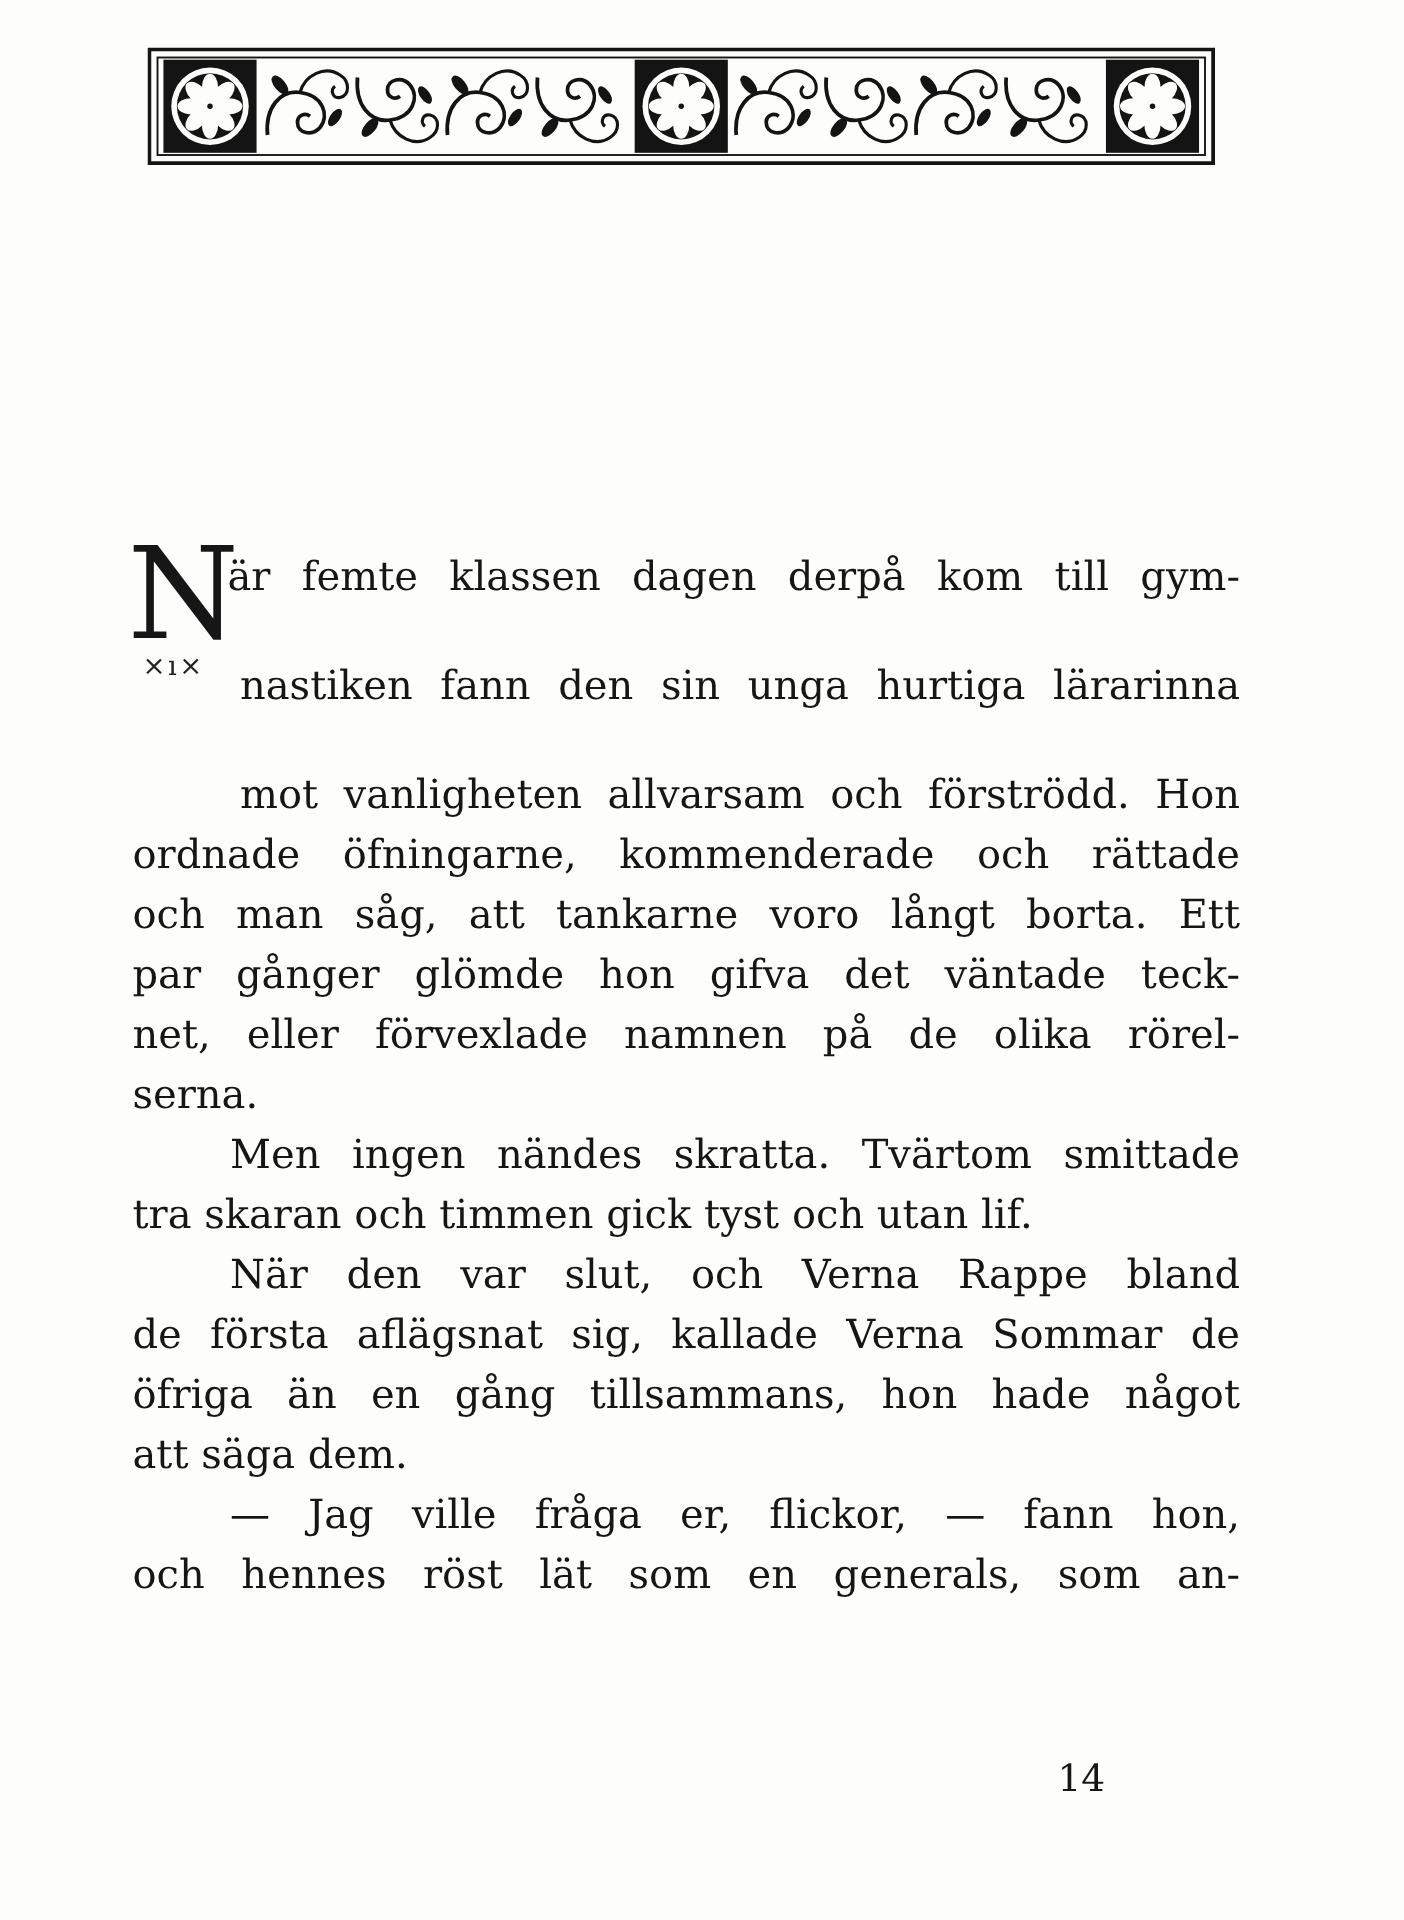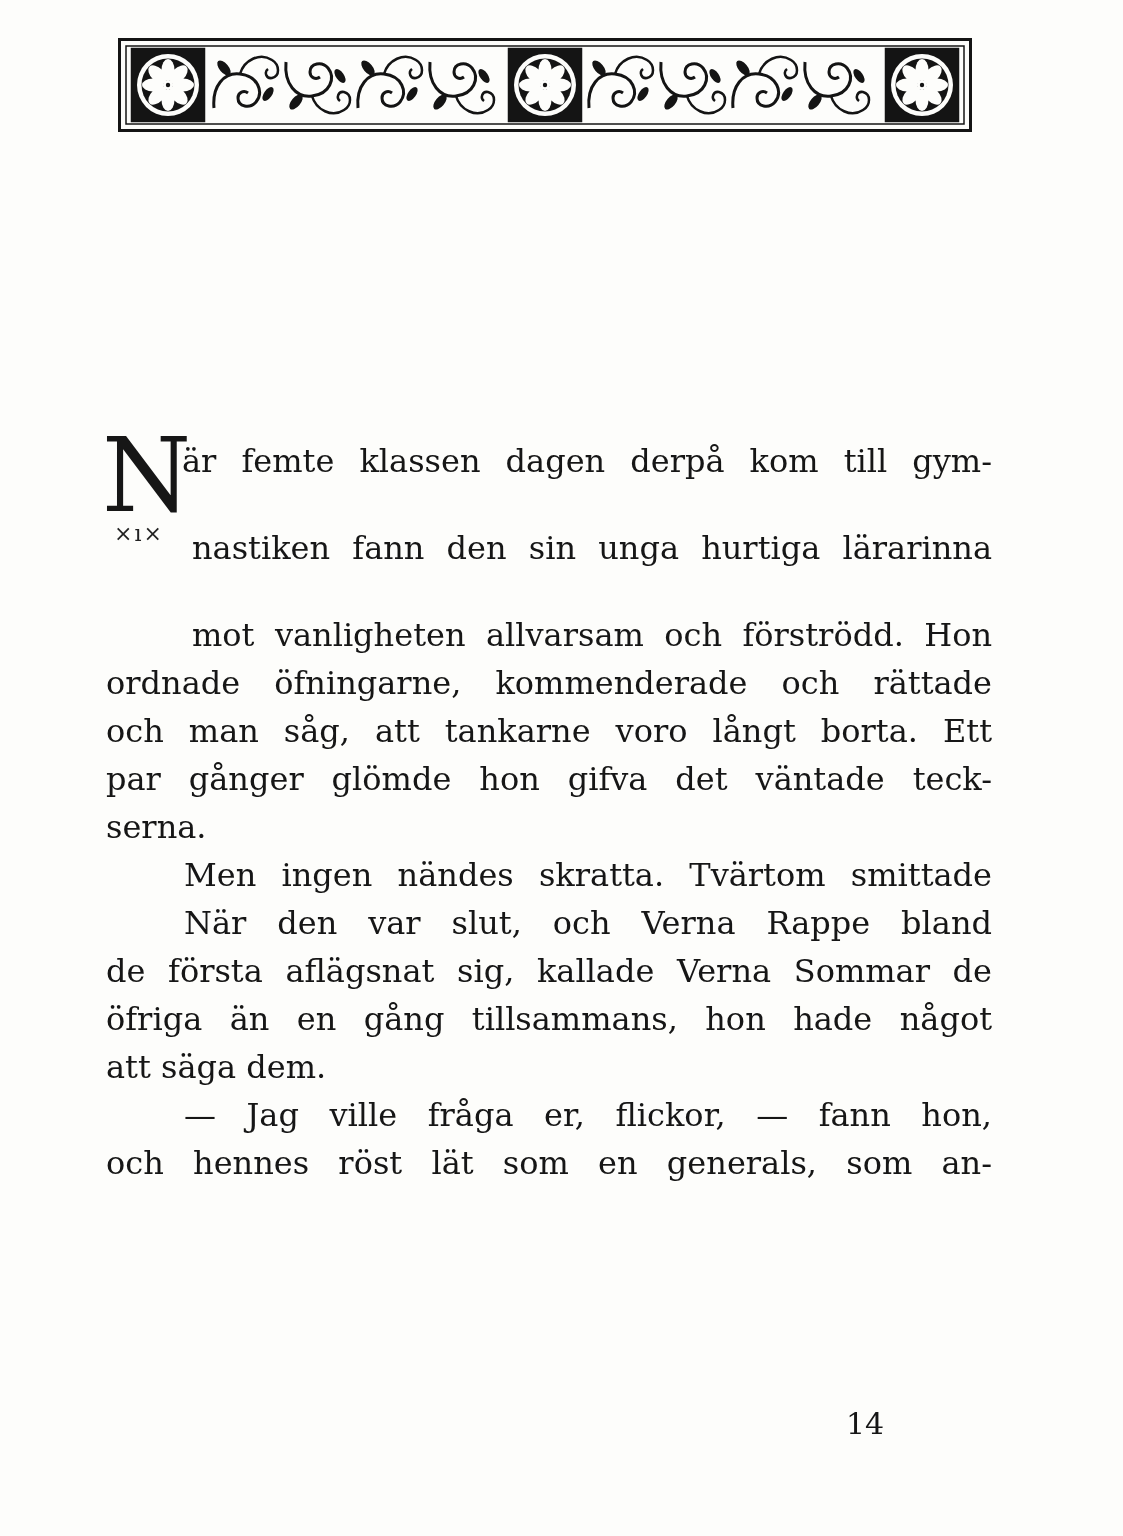--- a/index.html
+++ b/index.html
@@ -94,22 +94,24 @@
   <div class="text-block">
     <span class="dropcap">N</span>
     <span class="dropcap-flourish">×ı×</span>
 
   <div class="line drop1">är femte klassen dagen derpå kom till gym-</div>
       <div class="line dropn">nastiken fann den sin unga hurtiga lärarinna</div>
       <div class="line dropn">mot vanligheten allvarsam och förströdd. Hon</div>
       <div class="line">ordnade öfningarne, kommenderade och rättade</div>
       <div class="line">och man såg, att tankarne voro långt borta. Ett</div>
       <div class="line">par gånger glömde hon gifva det väntade teck-</div>
+      <div class="line">net, eller förvexlade namnen på de olika rörel-</div>
       <div class="line last">serna.</div>
       <div class="line first">Men ingen nändes skratta. Tvärtom smittade</div>
+      <div class="line last">tra skaran och timmen gick tyst och utan lif.</div>
       <div class="line first">När den var slut, och Verna Rappe bland</div>
       <div class="line">de första aflägsnat sig, kallade Verna Sommar de</div>
       <div class="line">öfriga än en gång tillsammans, hon hade något</div>
       <div class="line last">att säga dem.</div>
       <div class="line first">— Jag ville fråga er, flickor, — fann hon,</div>
       <div class="line">och hennes röst lät som en generals, som an-</div>
     </div>
 
   <div class="pagenum">14</div>
 

